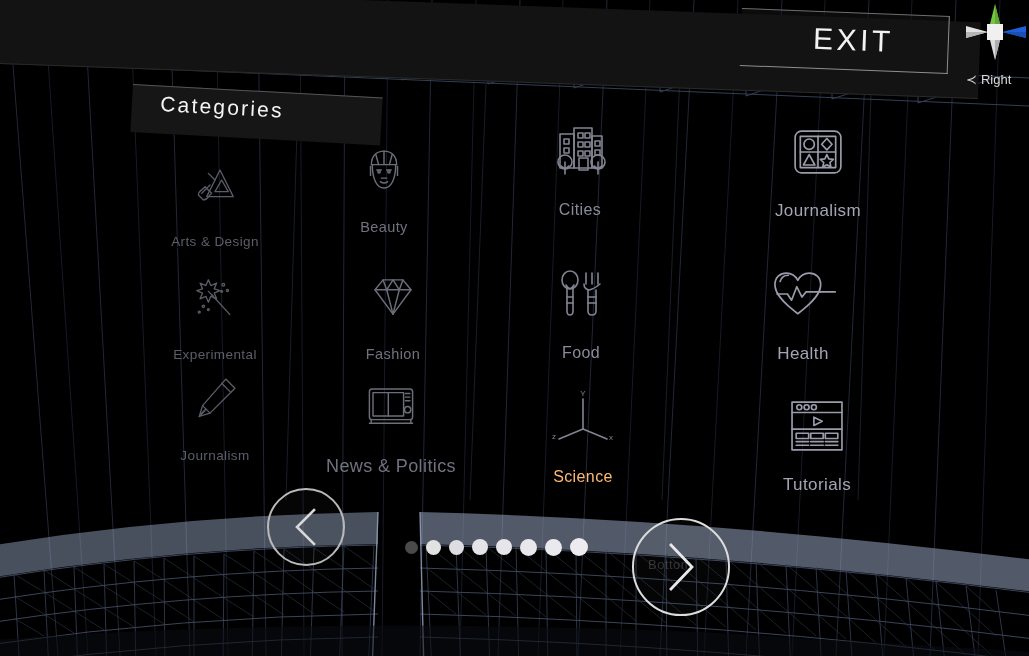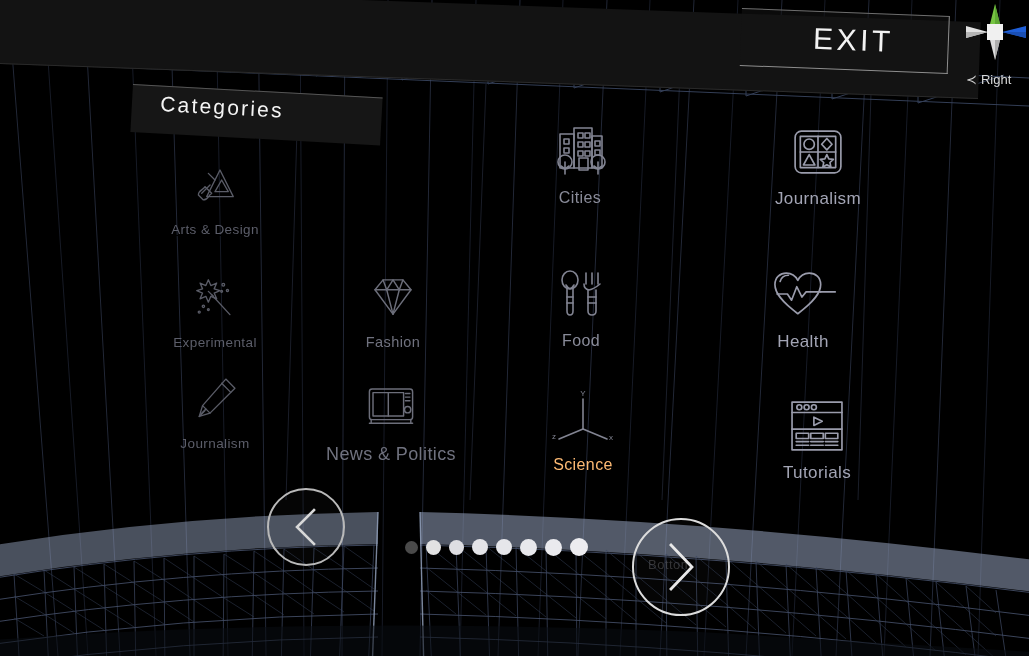--- a/index.html
+++ b/index.html
@@ -97,20 +97,21 @@
     width: 1029px;
     height: 656px;
   }
   .cat-item {
     position: absolute;
     width: 150px;
     display: flex;
     flex-direction: column;
     align-items: center;
     cursor: pointer;
+    gap: 12px;
   }
   .cat-ico {
     display: block;
     line-height: 0;
   }
   .cat-ico svg { display: block; }
   .cat-label {
     margin-top: 9px;
     font-size: 15px;
     font-weight: 300;
@@ -468,20 +469,41 @@
           <svg viewBox="0 0 56 56" width="56" height="56" fill="none" stroke="currentColor" stroke-width="1.6" stroke-linecap="round" stroke-linejoin="round">
        <path d="M34 10 L50 42 L18 42 Z"></path>
        <path d="M36 22 L44 36 L28 36 Z"></path>
        <path d="M20 14 L28 22"></path>
        <path d="M8 40 C8 34 14 34 16 30 L24 38 C20 40 20 46 14 46 Z"></path>
        <path d="M12 38 L22 28"></path>
      </svg>
         </div>
         <div class="cat-label" style="color: rgb(92, 94, 106); font-size: 13.5px;">Arts &amp; Design</div>
       </div>
+      <div class="cat-item" style="left: 309px; top: 142px;">
+        <div class="cat-ico" style="color: rgb(108, 110, 122); transform: scale(0.9);">
+          <svg viewBox="0 0 56 56" width="56" height="56" fill="none" stroke="currentColor" stroke-width="1.6" stroke-linecap="round" stroke-linejoin="round">
+       <path d="M14 22 C14 12 20 7 28 7 C36 7 42 12 42 22"></path>
+       <path d="M14 22 L42 22"></path>
+            <path d="M28 7 L28 22"></path>
+       <path d="M19 11 L22 22"></path>
+            <path d="M37 11 L34 22"></path>
+       <path d="M15 22 C15 38 20 48 28 48 C36 48 41 38 41 22"></path>
+       <path d="M20 28 L25 28"></path>
+            <path d="M31 28 L36 28"></path>
+       <circle cx="22.5" cy="30" r="1.3"></circle>
+            <circle cx="33.5" cy="30" r="1.3"></circle>
+       <path d="M25 37 L31 37"></path>
+            <path d="M24 41 Q28 44 32 41"></path>
+       <path d="M13 24 L13 34"></path>
+            <path d="M43 24 L43 34"></path>
+     </svg>
+        </div>
+        <div class="cat-label" style="color: rgb(112, 114, 127); font-size: 14.5px;">Beauty</div>
+      </div>
       <div class="cat-item" style="left: 505px; top: 124px;">
         <div class="cat-ico" style="color: rgb(130, 132, 146); transform: scale(1);">
           <svg viewBox="0 0 56 56" width="56" height="56" fill="none" stroke="currentColor" stroke-width="1.6" stroke-linecap="round" stroke-linejoin="round">
        <rect x="8" y="10" width="14" height="34"></rect>
        <rect x="22" y="4" width="18" height="40"></rect>
        <rect x="40" y="12" width="10" height="32"></rect>
        <rect x="12" y="15" width="5" height="5"></rect>
             <rect x="12" y="24" width="5" height="5"></rect>
        <rect x="26" y="9" width="5" height="5"></rect>
             <rect x="33" y="9" width="5" height="5"></rect>

